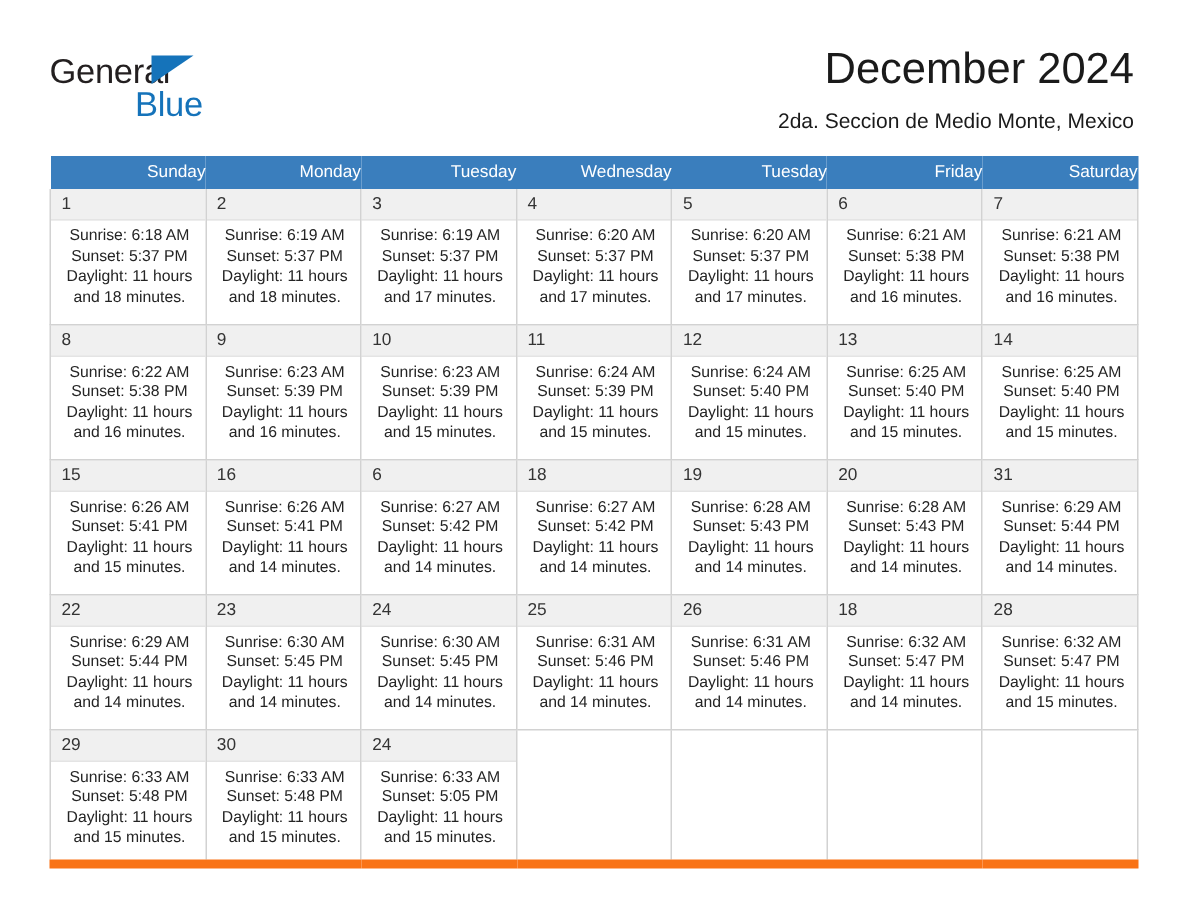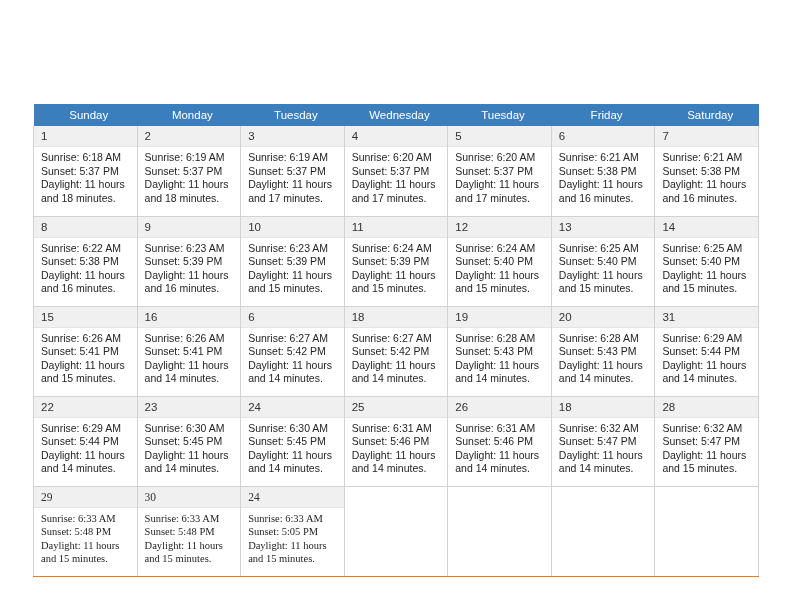--- a/index.html
+++ b/index.html
@@ -95,21 +95,21 @@
     top: 104px;
     width: 726px;
     border-collapse: collapse;
     table-layout: fixed;
   }
   .calendar th {
     background: #3a7ebd;
     color: #ffffff;
     font-size: 11.5px;
     font-weight: normal;
-    text-align: center;
+    text-align: right;
     padding: 5px 0 5px 7px;
     height: 21px;
     border: none;
   }
   .calendar td {
     width: 103.71px;
     height: 90px;
     vertical-align: top;
     padding: 0;
     border-left: 1px solid #d2d2d2;
@@ -132,29 +132,46 @@
   }
   .daynum.blank {
     background: #ffffff;
     border-bottom: 1px solid transparent;
   }
   .info {
     padding: 4px 5px 0 7px;
     font-size: 10.5px;
     line-height: 13.6px;
     color: #242424;
+    text-align: center;
   }
   .info div { white-space: nowrap; }
-  tr.week-last td { border-bottom: 1px solid #f97316; font-family: Liberation Serif, serif; }
+  tr.week-last td { border-bottom: 6px solid #f97316; }
 </style>
 </head>
 <body>
 
 <div id="page">
 
+  <div class="header">
+
+    <div class="brand">
+      <div class="brand-row1">
+        <span class="brand-general">General</span>
+        <span class="brand-tri"></span>
+      </div>
+      <div class="brand-row2">Blue</div>
+    </div>
+
+    <div class="title-block">
+      <div class="cal-title">December 2024</div>
+      <div class="cal-subtitle">2da. Seccion de Medio Monte, Mexico</div>
+    </div>
+
+  </div>
 
   <table class="calendar">
     <thead>
       <tr>
         <th>Sunday</th>
         <th>Monday</th>
         <th>Tuesday</th>
         <th>Wednesday</th>
         <th>Tuesday</th>
         <th>Friday</th>

